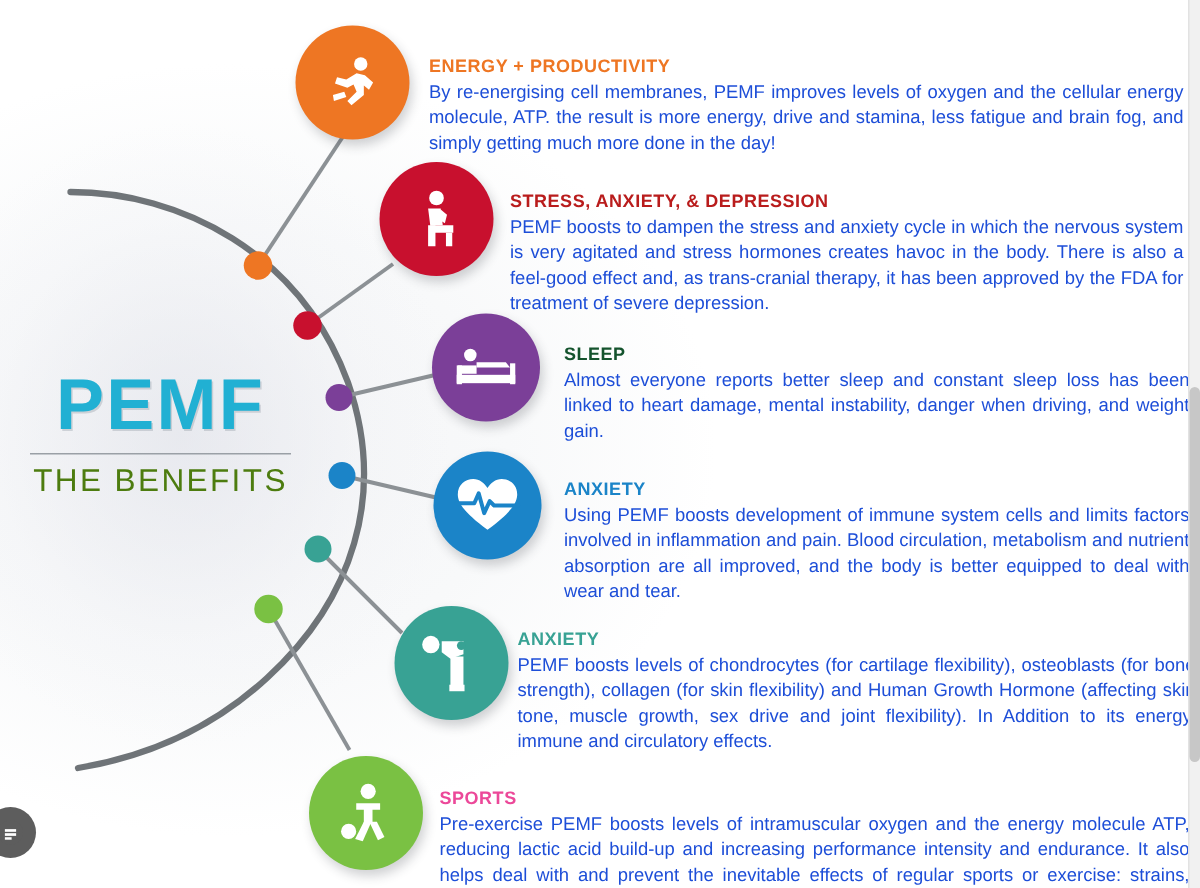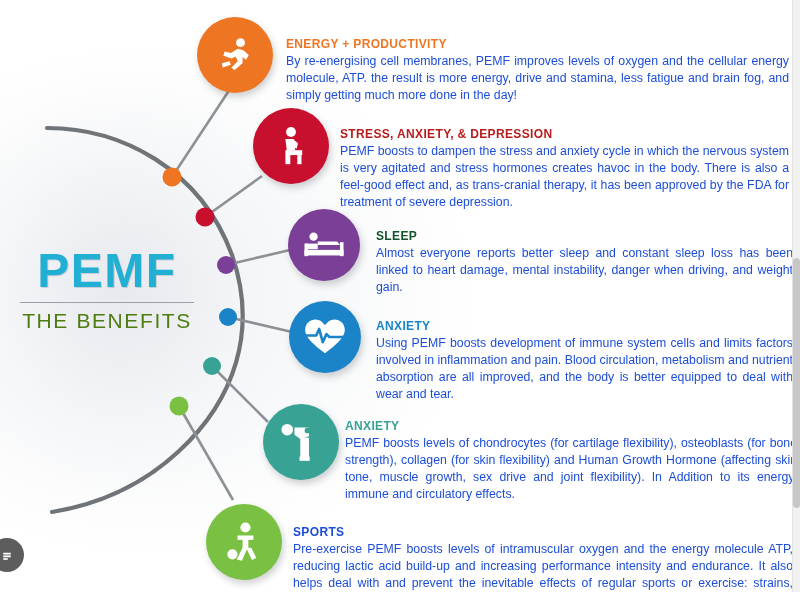--- a/index.html
+++ b/index.html
@@ -229,21 +229,21 @@
     <svg width="42" height="44" viewBox="0 0 58 60">
       <circle cx="31" cy="10" r="7" fill="#fff"></circle>
       <path d="M20 21 L42 21 L42 27 L20 27 Z" fill="#fff"></path>
       <path d="M27 25 L35 25 L35 40 L27 40 Z" fill="#fff"></path>
       <path d="M27 38 L34 38 L26 56 L19 54 Z" fill="#fff"></path>
       <path d="M32 38 L39 38 L46 52 L40 55 Z" fill="#fff"></path>
       <circle cx="13" cy="47" r="7" fill="#fff"></circle>
     </svg>
   </div>
   <div class="block" style="left:293px; top:508px; width:500px;">
-    <h3 style="color:#1d4ed8;">SPORTS</h3>
+    <h3 style="color:#ec4899;">SPORTS</h3>
     <p>Pre-exercise PEMF boosts levels of intramuscular oxygen and the energy molecule ATP, reducing lactic acid build-up and increasing performance intensity and endurance. It also helps deal with and prevent the inevitable effects of regular sports or exercise: strains, sprains and even fractures.</p>
   </div>
 
   <div class="corner-badge">
     <svg width="18" height="18" viewBox="0 0 24 24">
       <circle cx="12" cy="12" r="11" fill="#5d5d5d"></circle>
       <rect x="7" y="9" width="10" height="2.4" fill="#ffffff"></rect>
       <rect x="7" y="12.6" width="10" height="2.4" fill="#ffffff"></rect>
       <rect x="7" y="16.2" width="6" height="2.2" fill="#ffffff"></rect>
     </svg>

